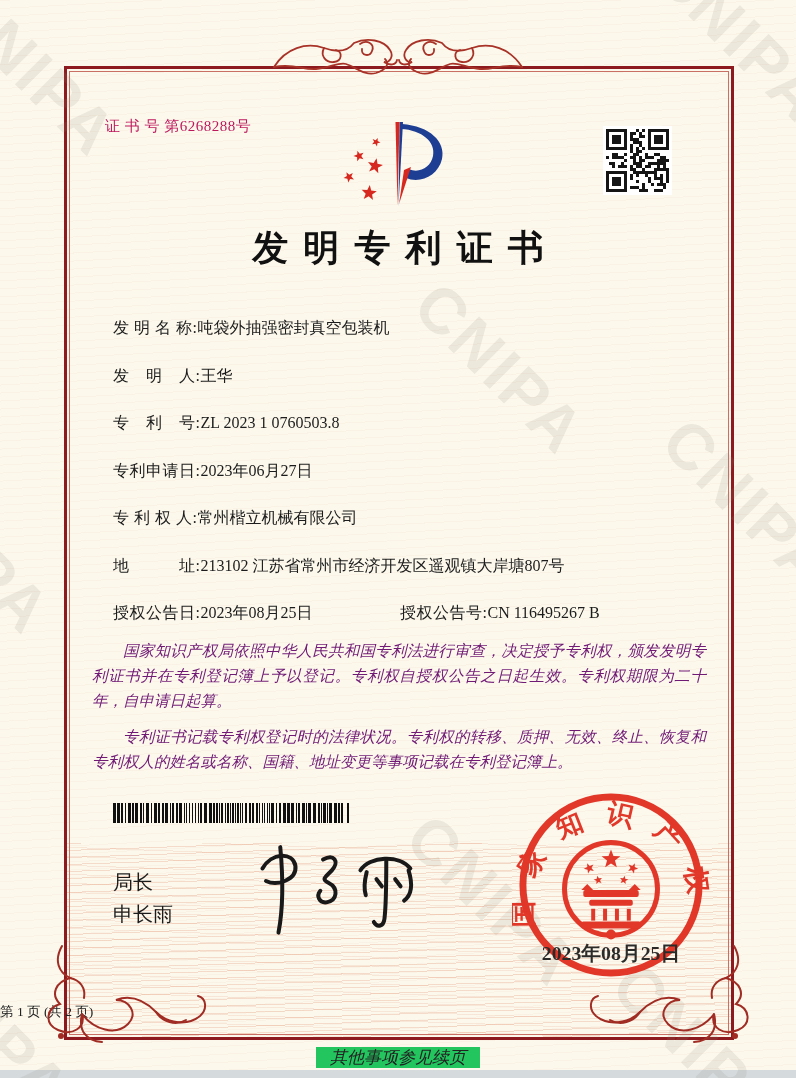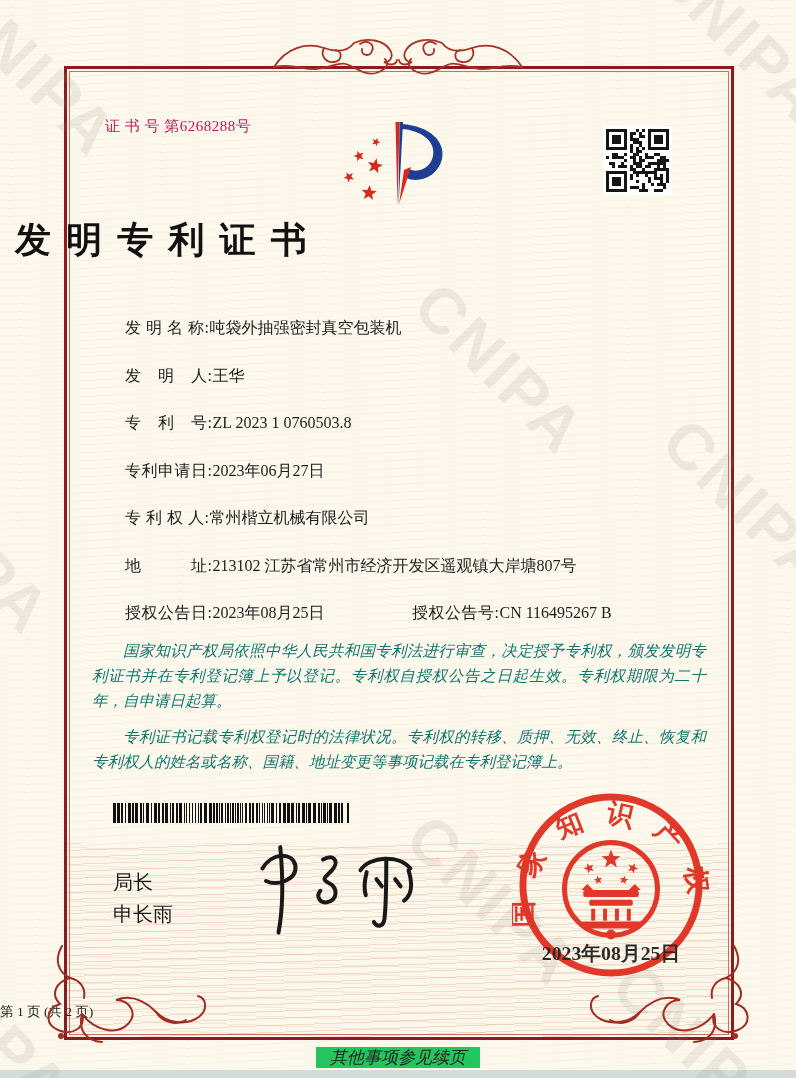--- a/index.html
+++ b/index.html
@@ -26,29 +26,29 @@
   .wm:nth-of-type(3){left:452px;top:268px;}
   .wm:nth-of-type(4){left:-82px;top:448px;}
   .wm:nth-of-type(5){left:700px;top:404px;}
   .wm:nth-of-type(6){left:444px;top:800px;}
   .wm:nth-of-type(7){left:-62px;top:926px;}
   .wm:nth-of-type(8){left:650px;top:948px;}
   .content{position:absolute;inset:0;z-index:2;}
   .certno{position:absolute;left:105px;top:117px;font-size:15px;letter-spacing:.5px;color:#be185d;}
   .logo{position:absolute;left:338px;top:112px;}
   .qr{position:absolute;left:603px;top:126px;background:#ffffff;padding:3px;line-height:0;}
-  .title{position:absolute;left:0;top:216px;width:100%;text-align:left;font-size:36px;
+  .title{position:absolute;left:0;top:224px;width:100%;text-align:center;font-size:36px;
     font-weight:700;letter-spacing:.42em;text-indent:.42em;color:#111;}
   .fields{position:absolute;left:113px;top:315px;width:575px;font-size:16px;color:#1c1c1c;}
   .frow{position:relative;height:26px;line-height:26px;margin-bottom:21.5px;white-space:nowrap;}
-  .flabel{letter-spacing:.5px;margin-left:12px;}
+  .flabel{letter-spacing:.5px;}
   .fvalue{}
   .fpair2{position:absolute;left:287px;top:0;}
   .paras{position:absolute;left:92px;top:638px;width:614px;font-size:15.5px;line-height:25px;
-    color:#0f766e;text-align:justify;font-style:italic;}
+    color:#701a75;text-align:justify;font-style:italic;}
   .paras p{margin:0 0 11px 0;text-indent:2em;}
   .barcode{position:absolute;left:113px;top:803px;line-height:0;}
   .officer{position:absolute;left:113px;top:866px;font-size:20px;line-height:32px;color:#1b1b1b;}
   .signature{position:absolute;left:238px;top:840px;}
   .seal{position:absolute;left:512px;top:790px;opacity:.94;mix-blend-mode:multiply;}
   .pageno{position:absolute;left:0;top:1003px;width:100%;font-size:13.5px;color:#222;}
   .note{position:absolute;left:0;top:1046px;width:100%;text-align:center;font-size:17px;font-style:italic;color:#222;}
   .note span{background:#22c55e;padding:1px 14px;}
   .orn{position:absolute;z-index:3;line-height:0;}
   .flip{transform:scaleX(-1);}

